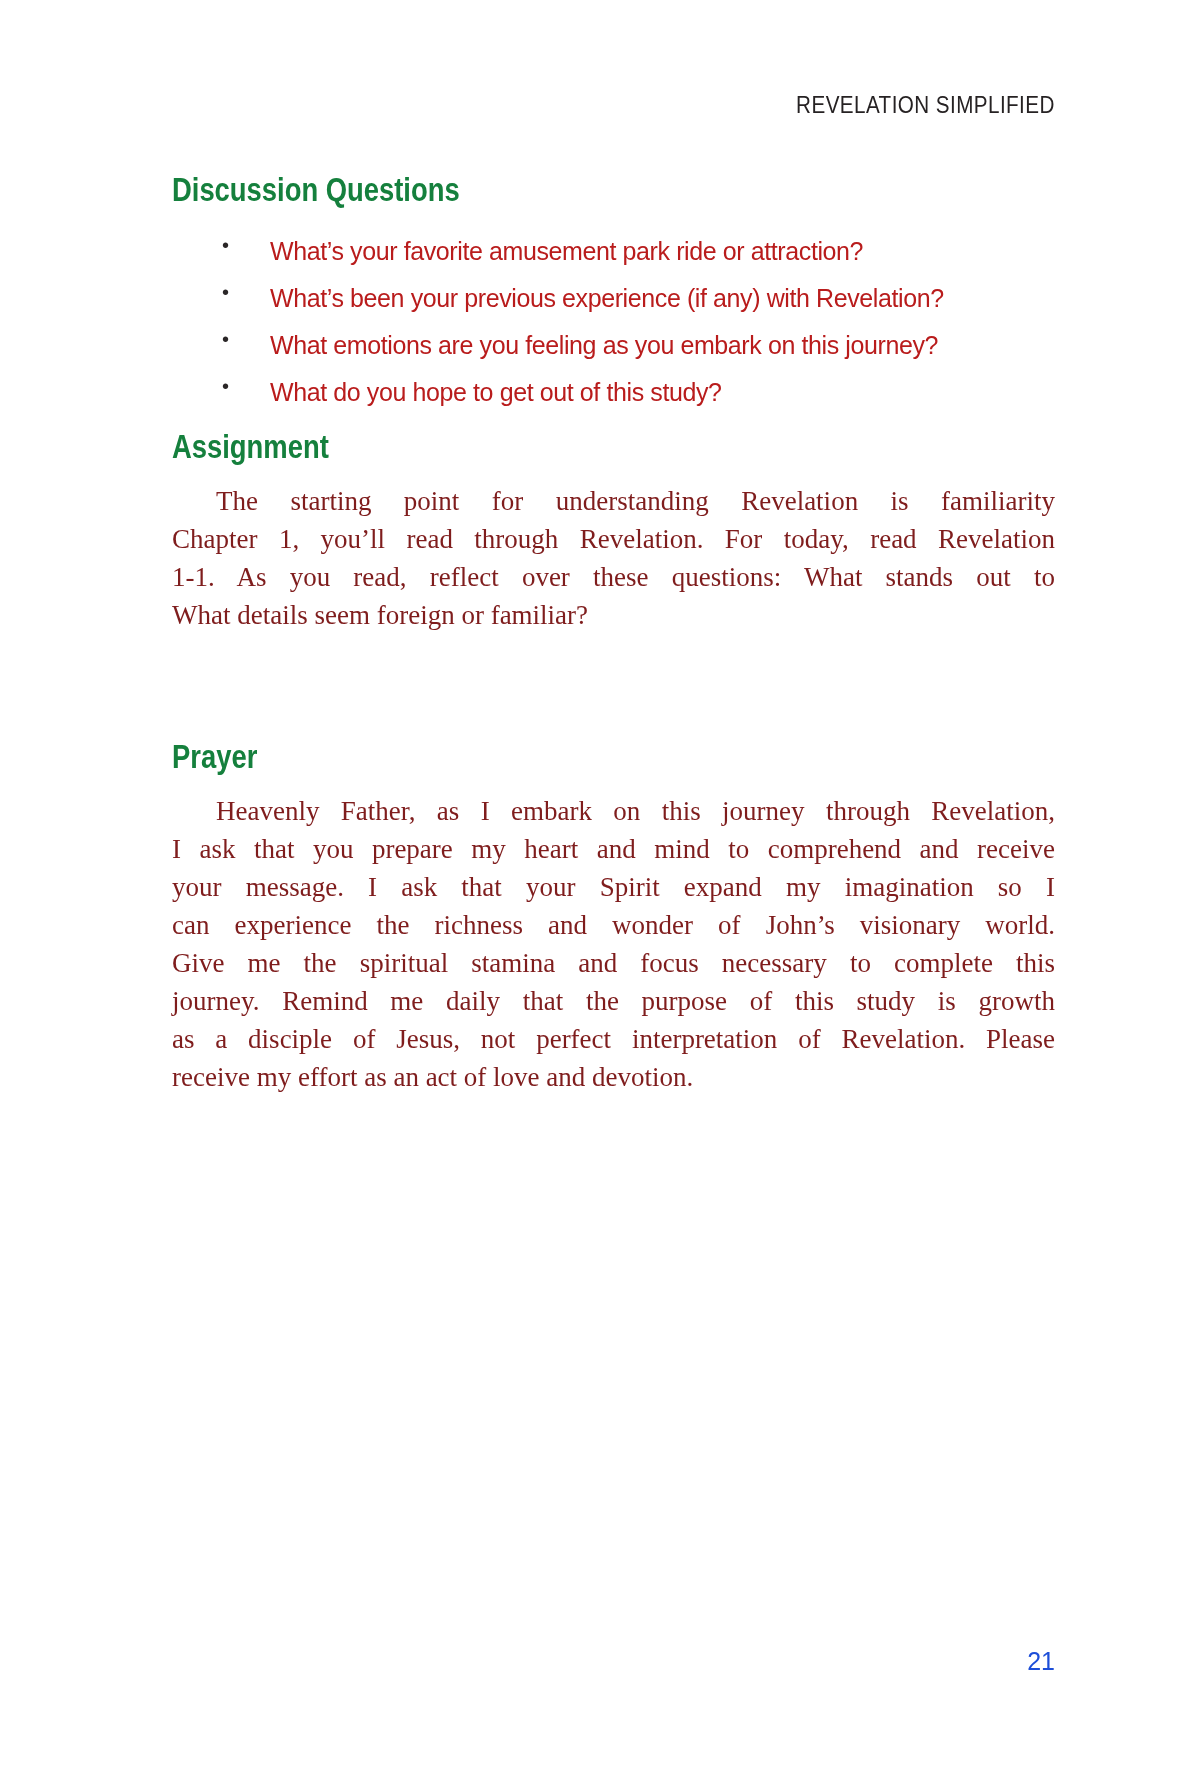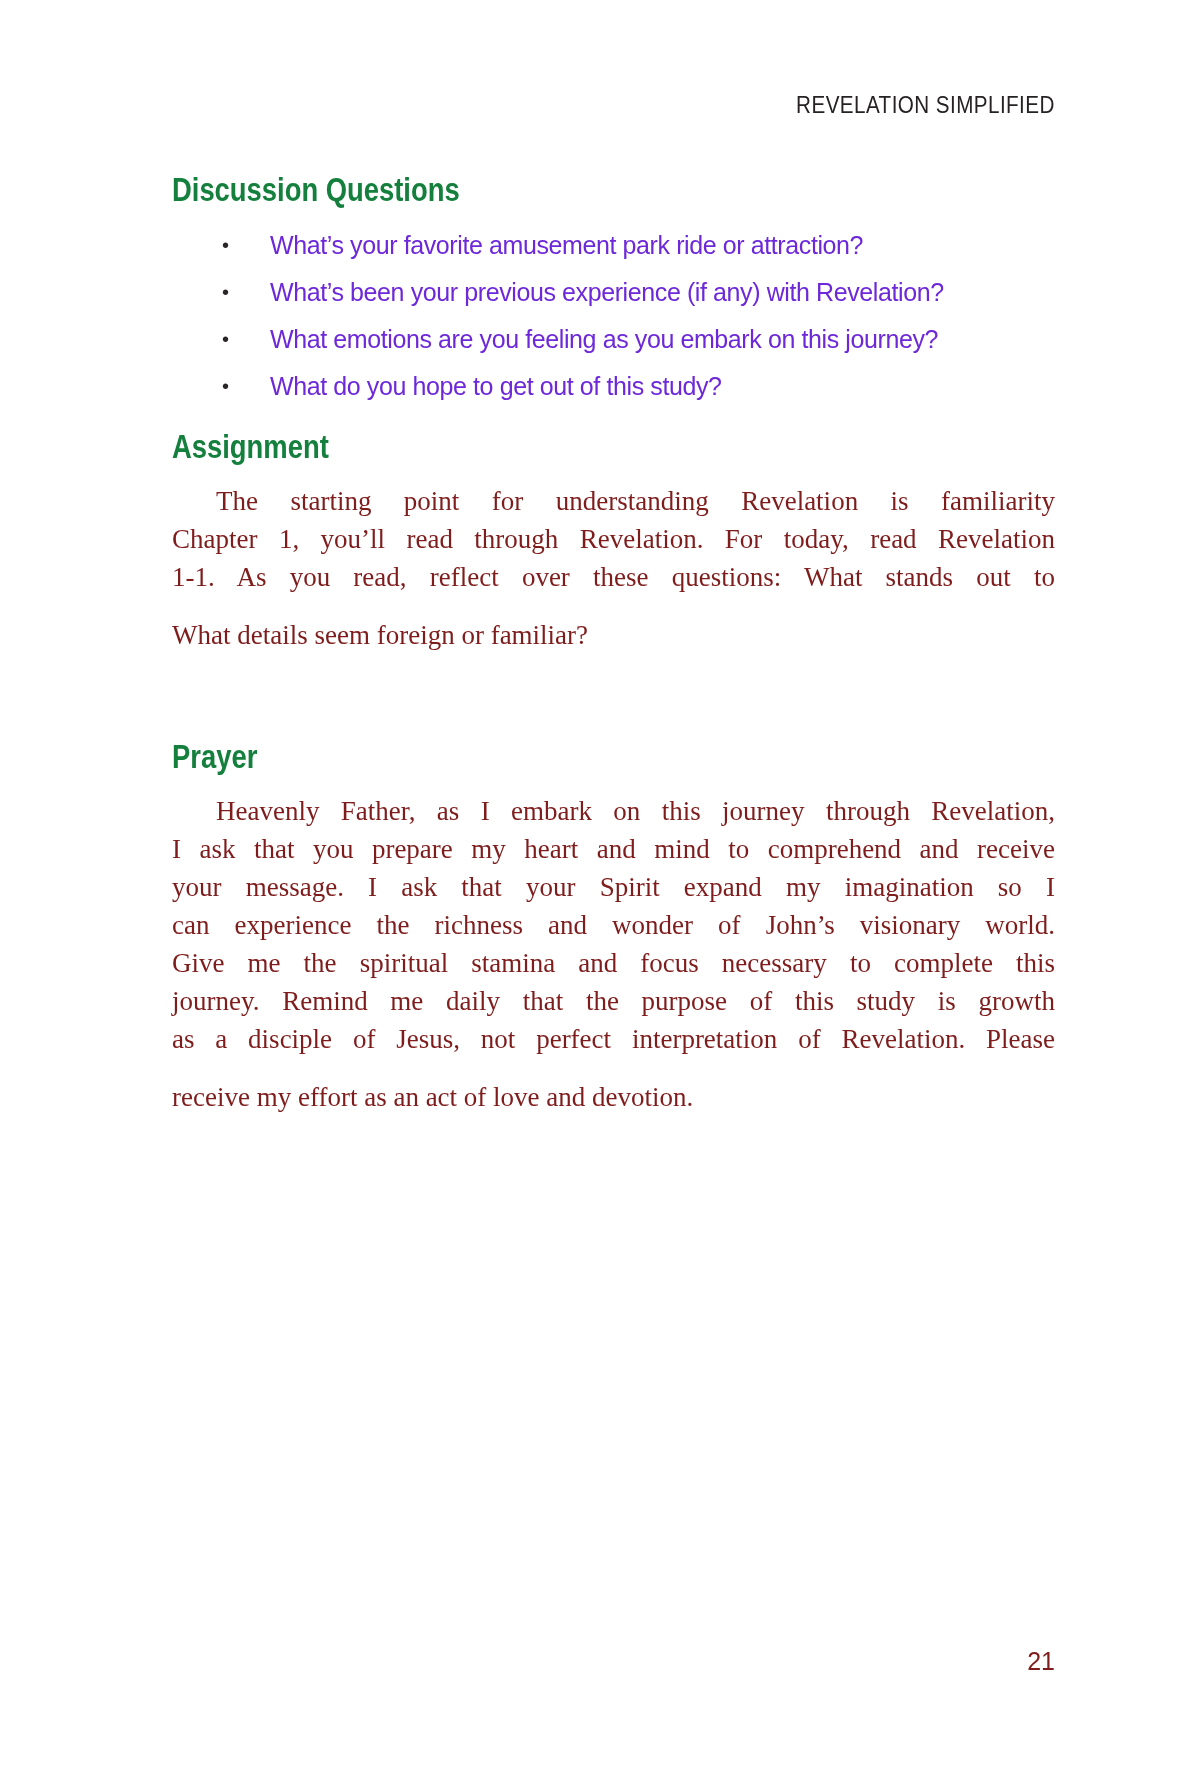--- a/index.html
+++ b/index.html
@@ -34,43 +34,43 @@
   .h-pr{top:737px;text-align:center;}
 
   
   ul.qlist{position:absolute;top:222px;left:0;width:883px;margin:0;padding:0;list-style:none;}
   ul.qlist li{position:relative;height:47px;}
   .bullet{
     position:absolute;left:50px;top:0;
     font:20px/47px "Liberation Sans",sans-serif;color:#2a2627;
   }
   .li-text{
-    position:absolute;left:98px;top:0;white-space:nowrap;
+    position:absolute;left:98px;top:6px;white-space:nowrap;
     font:25px/47px "Liberation Sans",sans-serif;
-    letter-spacing:-.4px;color:#6d28d9;
+    letter-spacing:-.4px;color:#b91c1c;
   }
 
   
   .para{position:absolute;left:0;width:883px;}
   .p-as{top:482px;}
   .p-pr{top:792px;}
   .line{
     height:38px;
     font:27px/38px "Liberation Serif",serif;
     color:#7f1d1d;
     text-align:justify;text-align-last:justify;
     white-space:nowrap;
   }
   .line.indent{text-indent:44px;}
-  .line.last{text-align-last:left;white-space:normal;margin-top:20px;}
+  .line.last{text-align-last:left;white-space:normal;}
 
   .page-number{
     position:absolute;top:1646px;left:172px;width:883px;
     text-align:right;
-    font:25px/30px "Liberation Sans",sans-serif;color:#7f1d1d;
+    font:25px/30px "Liberation Sans",sans-serif;color:#1d4ed8;
   }
 </style>
 </head>
 <body>
 
 <div class="page">
 
   <div class="running-header">
     <span class="condense-r">REVELATION SIMPLIFIED</span>
   </div>

